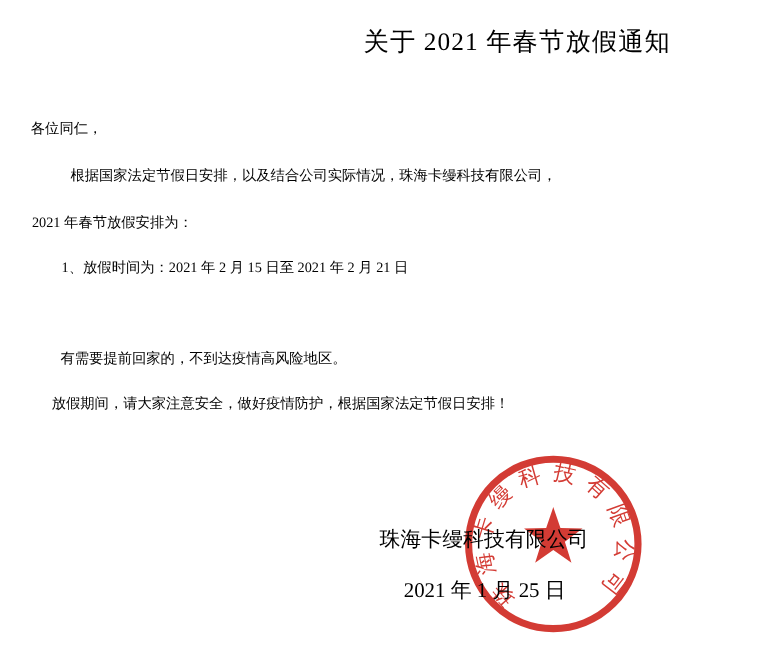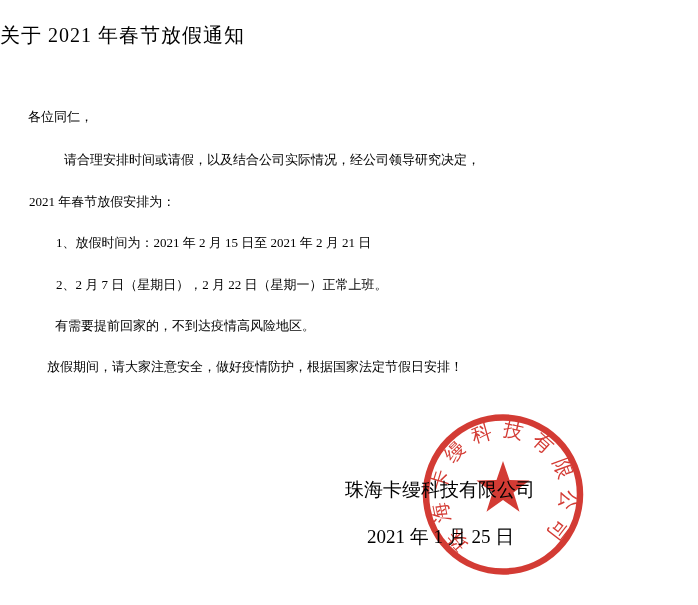--- a/index.html
+++ b/index.html
@@ -15,22 +15,22 @@
     overflow: hidden;
     font-family: "Liberation Serif", "DejaVu Serif", serif;
     color: #000000;
   }
   .title {
     position: absolute;
     top: 22px;
     left: 0;
     width: 610px;
     margin: 0;
-    text-align: left;
-    font-size: 20px;
+    text-align: right;
+    font-size: 23px;
     font-weight: normal;
     letter-spacing: 1px;
     white-space: nowrap;
   }
   .line {
     position: absolute;
     font-size: 13px;
     line-height: 1.2;
     white-space: nowrap;
     text-align: center;
@@ -73,27 +73,26 @@
 </style>
 </head>
 <body>
 
 <div class="page">
 
   <h1 class="title">关于 2021 年春节放假通知</h1>
 
   <div class="line l0">各位同仁，</div>
 
-  <div class="line l1">请合理安排时间或请假，以及结合公司实际情况，经公司领导研究决定，</div>
+  <div class="line l1">根据国家法定节假日安排，以及结合公司实际情况，珠海卡缦科技有限公司，</div>
 
   <div class="line l2">2021 年春节放假安排为：</div>
 
   <div class="line l3">1、放假时间为：2021 年 2 月 15 日至 2021 年 2 月 21 日</div>
 
-  <div class="line l4">2、2 月 7 日（星期日），2 月 22 日（星期一）正常上班。</div>
 
   <div class="line l5">有需要提前回家的，不到达疫情高风险地区。</div>
 
   <div class="line l6">放假期间，请大家注意安全，做好疫情防护，根据国家法定节假日安排！</div>
 
   <div class="sig-company">珠海卡缦科技有限公司</div>
 
   <div class="sig-date">2021 年 1 月 25 日</div>
 
   <svg class="seal" viewBox="0 0 166 166" xmlns="http://www.w3.org/2000/svg">

